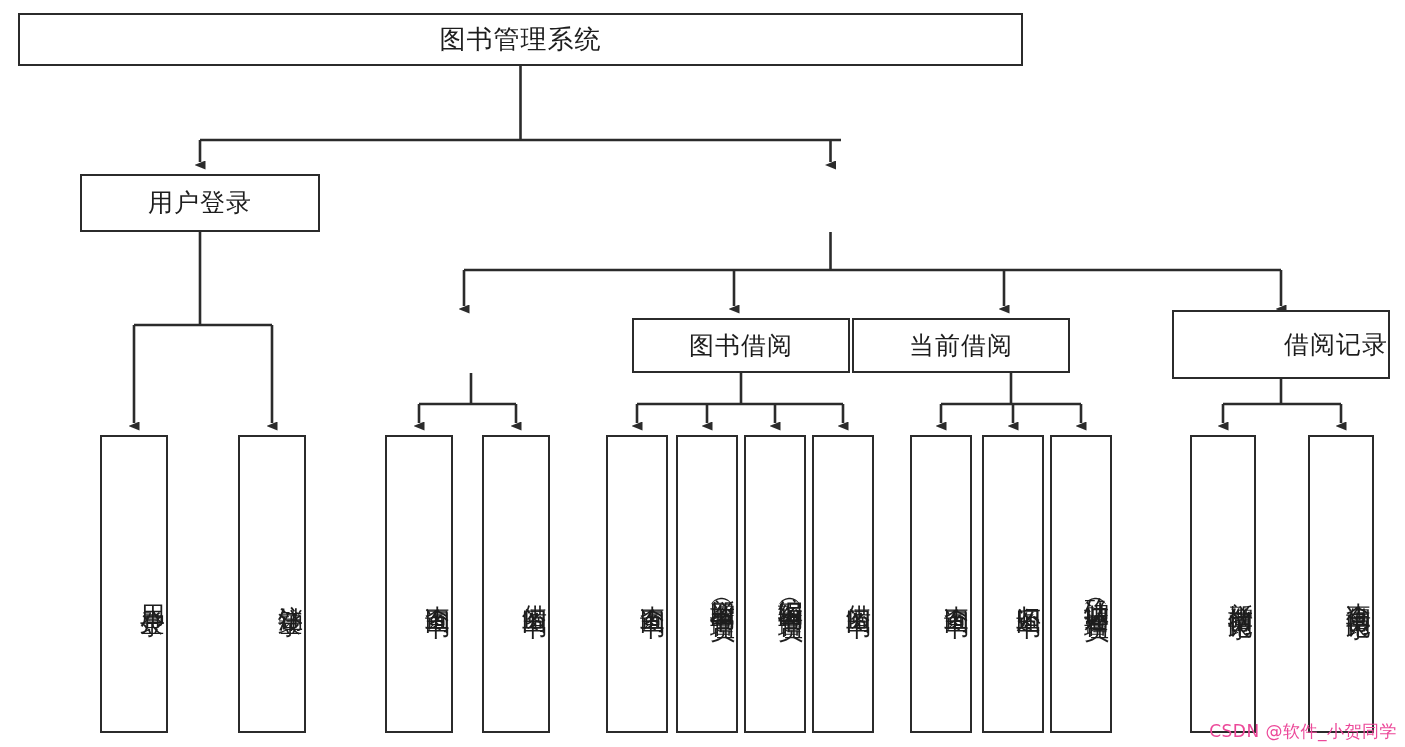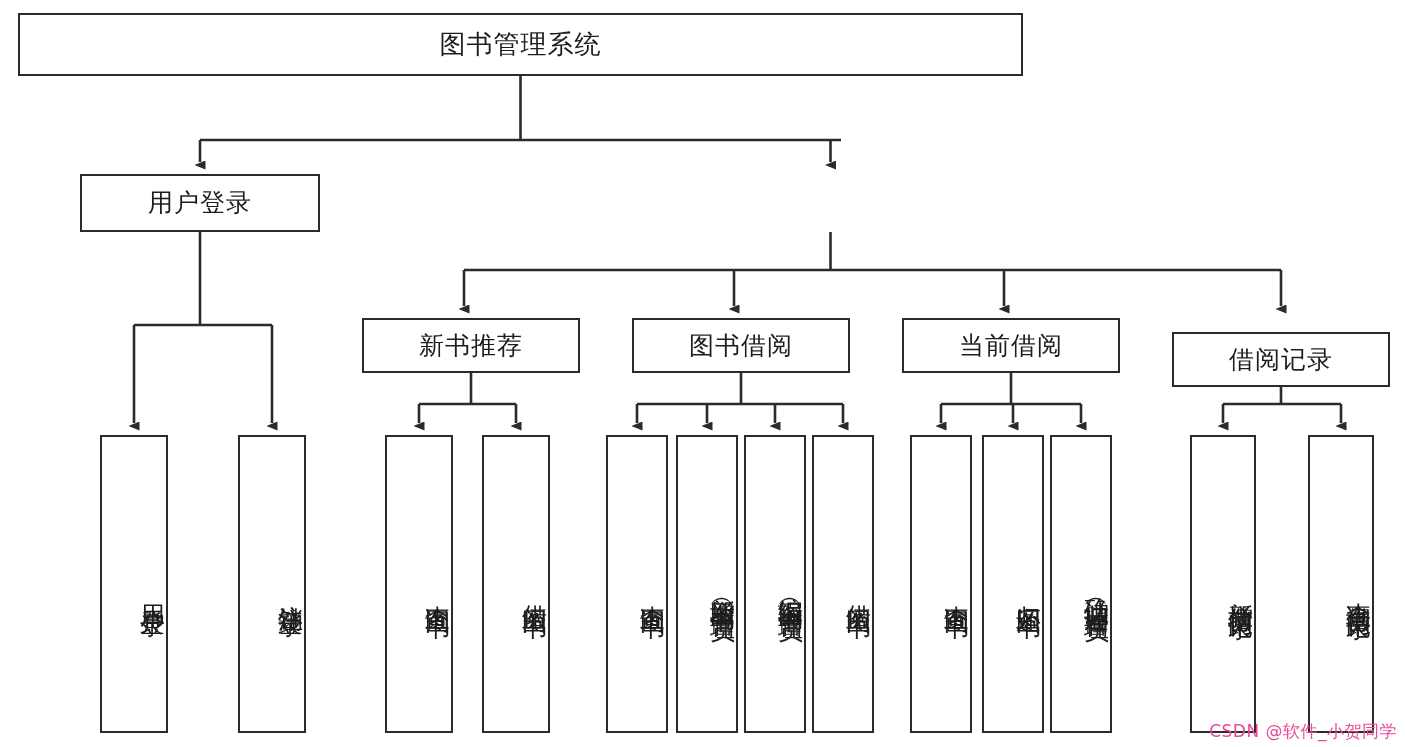--- a/index.html
+++ b/index.html
@@ -119,38 +119,35 @@
       <path d="M1013,404 L1013,423" marker-end="url(#arrow)"></path>
       <path d="M1081,404 L1081,423" marker-end="url(#arrow)"></path>
 
       <path d="M1281,373 L1281,404"></path>
       <path d="M1223,404 L1341,404"></path>
       <path d="M1223,404 L1223,423" marker-end="url(#arrow)"></path>
       <path d="M1341,404 L1341,423" marker-end="url(#arrow)"></path>
     </g>
   </svg>
 
-  <div class="node horiz root" style="left:18px; top:13px; width:1005px; height:63px;">
+  <div class="node horiz root" style="left:18px; top:13px; width:1005px; height:53px;">
     <span class="label">图书管理系统</span>
   </div>
 
   <div class="node horiz" style="left:80px; top:174px; width:240px; height:58px;">
     <span class="label">用户登录</span>
   </div>
 
-  <div class="node horiz" style="left:362px; top:318px; width:218px; height:55px;">
-    <span class="label">新书推荐</span>
-  </div>
   <div class="node horiz" style="left:632px; top:318px; width:218px; height:55px;">
     <span class="label">图书借阅</span>
   </div>
-  <div class="node horiz" style="left:902px; top:318px; width:218px; height:55px;">
+  <div class="node horiz" style="left:852px; top:318px; width:218px; height:55px;">
     <span class="label">当前借阅</span>
   </div>
-  <div class="node horiz" style="left:1172px; top:332px; width:218px; height:55px;">
+  <div class="node horiz" style="left:1172px; top:310px; width:218px; height:69px;justify-content:flex-end;">
     <span class="label">借阅记录</span>
   </div>
 
   <div class="node vert" style="left:100px; top:435px; width:68px; height:298px;">
     <span class="label">用户登录</span>
   </div>
   <div class="node vert" style="left:238px; top:435px; width:68px; height:298px;">
     <span class="label">注销登录</span>
   </div>
 

